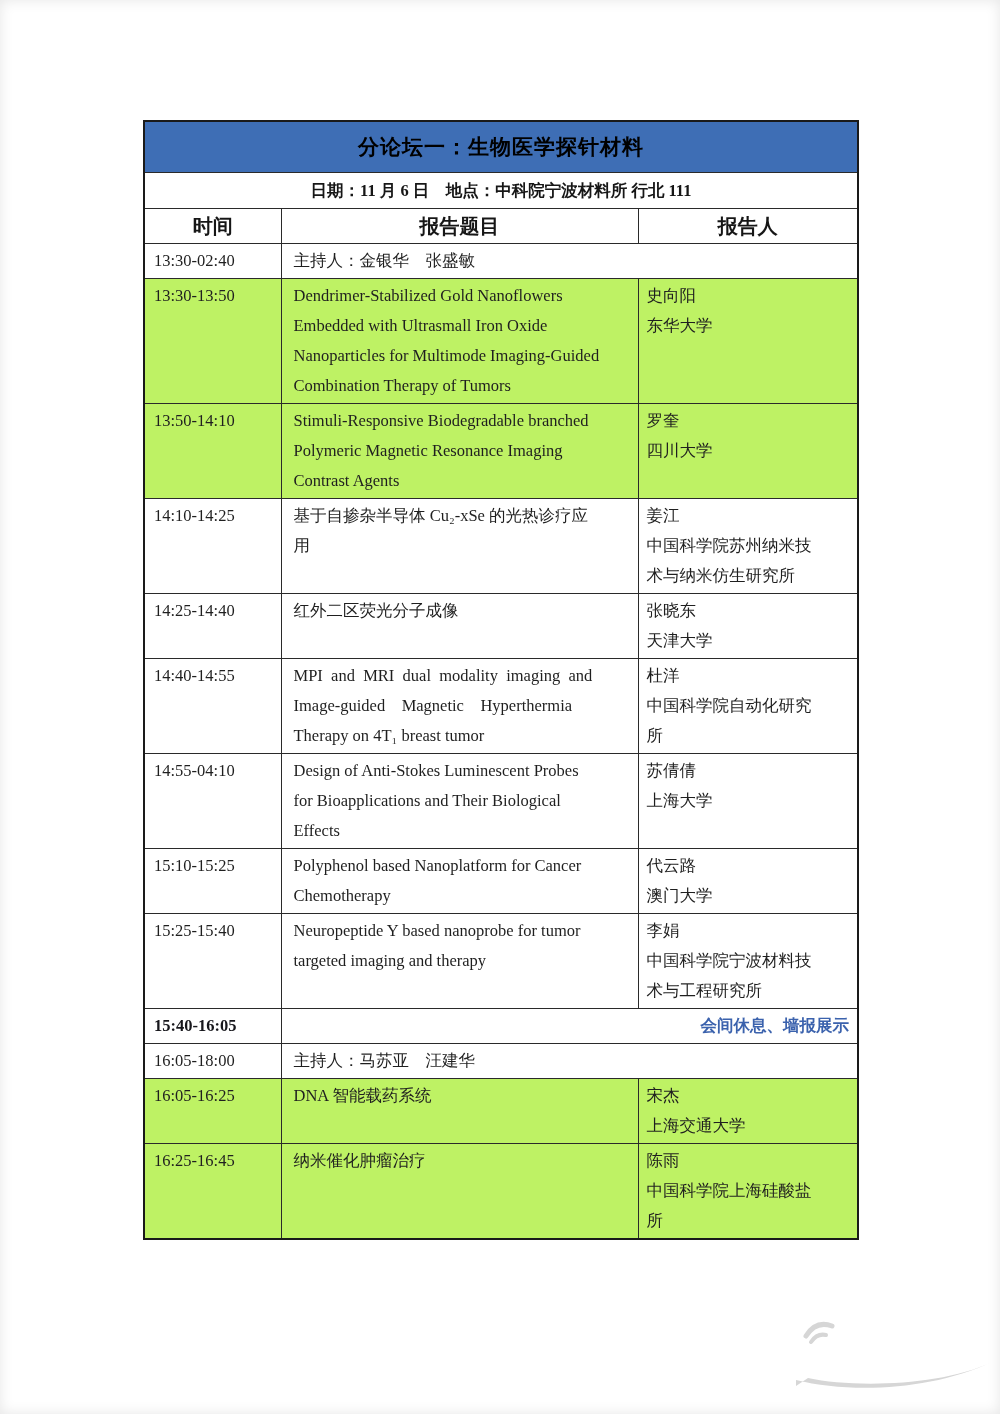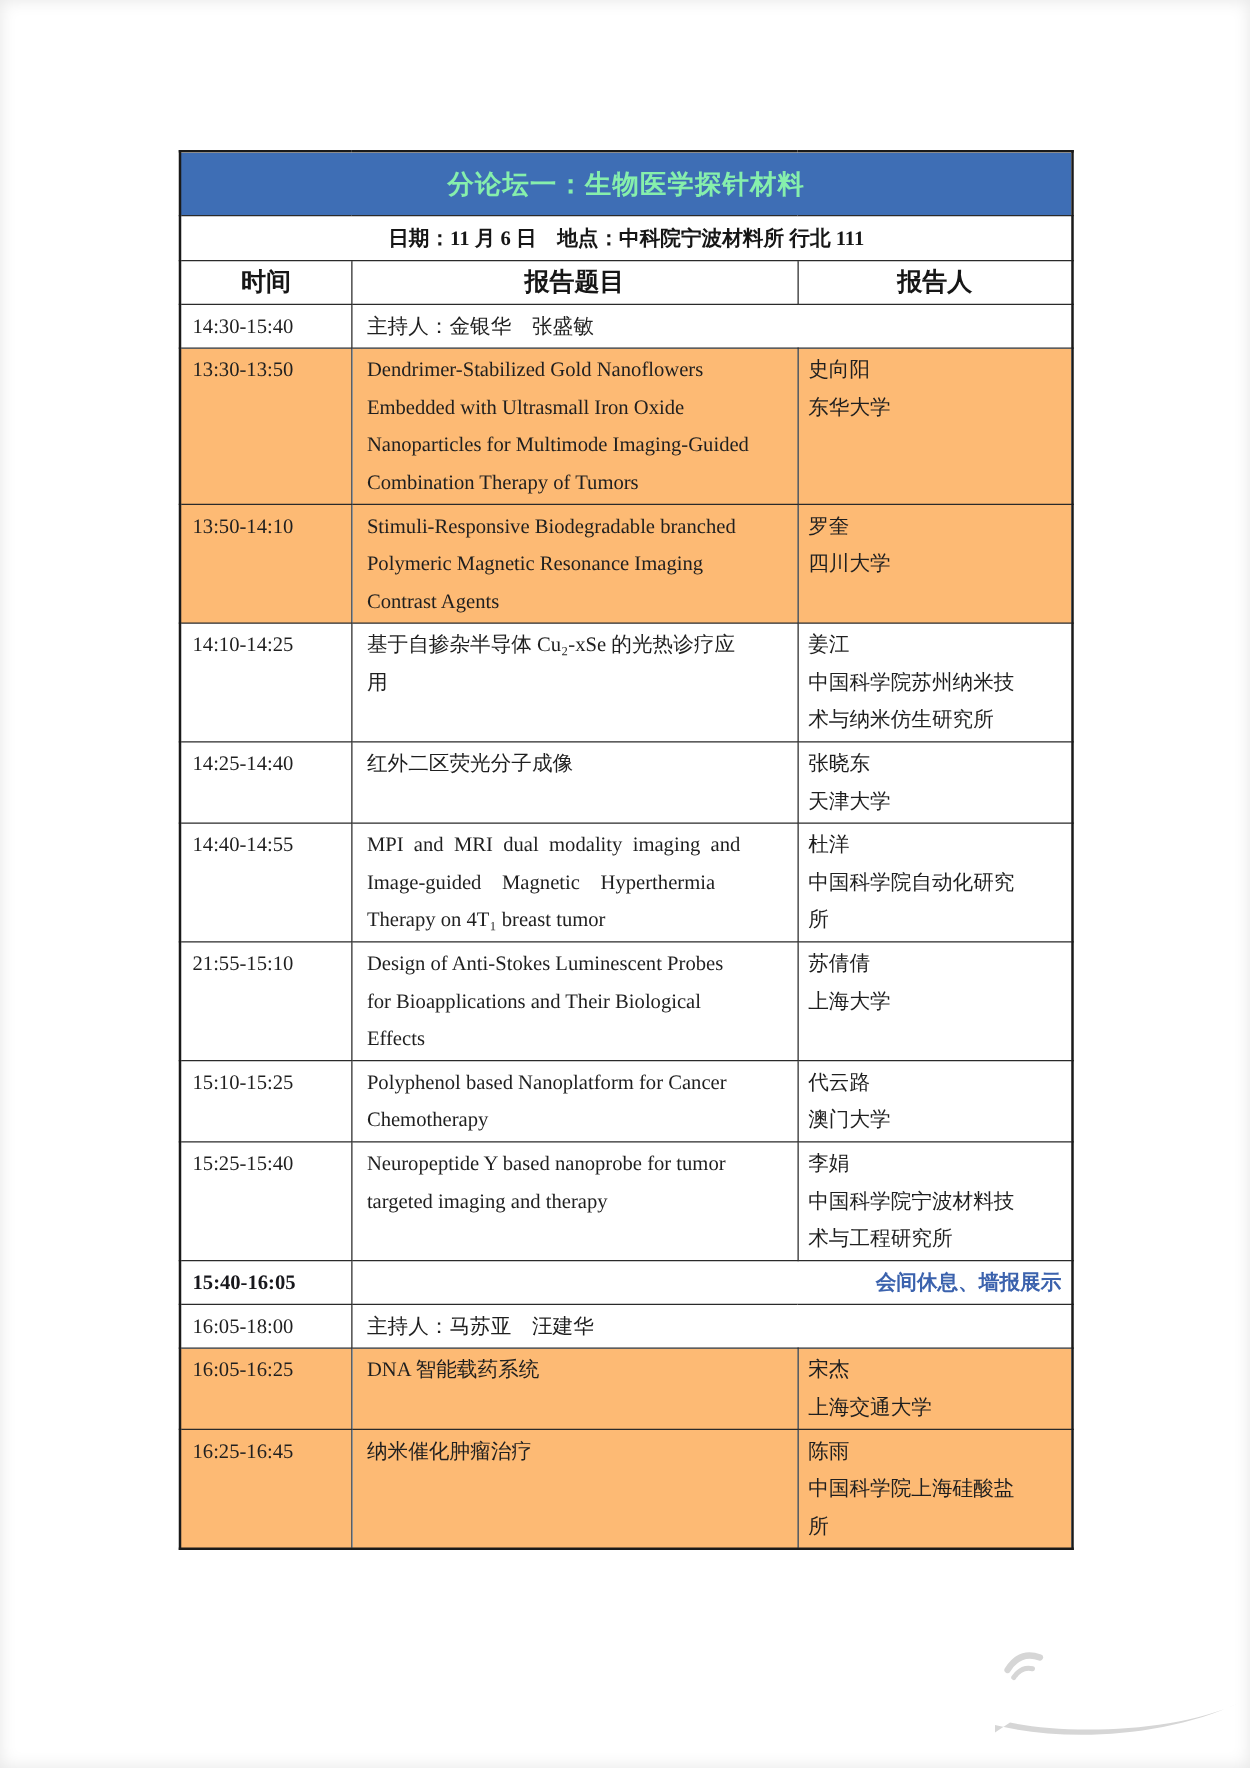--- a/index.html
+++ b/index.html
@@ -13,32 +13,32 @@
     border-collapse:collapse;table-layout:fixed;
     border:2px solid #1a1a1a;
   }
   col.c-time{width:137px;} col.c-title{width:357px;} col.c-speaker{width:220px;}
   td{
     border:1px solid #2a2a2a;vertical-align:top;
     padding:2px 8px;font-size:16.5px;line-height:30px;
     overflow:hidden;
   }
   tr.title-row td{
-    background:#3e6eb5;color:#86efac;text-align:center;font-weight:bold;
+    background:#3e6eb5;color:#000000;text-align:center;font-weight:bold;
     font-size:21px;height:50px;line-height:50px;padding:0 4px;letter-spacing:1px;
   }
   tr.date-row td{text-align:center;font-weight:bold;font-size:16.5px;line-height:31px;color:#161616;}
   tr.head-row td{text-align:center;font-weight:bold;font-size:20px;line-height:30px;color:#161616;}
   td.time-cell{padding-left:9px;white-space:nowrap;}
   td.bold-time{font-weight:bold;color:#17171c;}
   td.talk-title-cell{padding-left:12px;padding-right:10px;white-space:pre-wrap;}
   td.speaker-cell{white-space:pre-wrap;}
   td.chair-cell{padding-left:12px;}
   td.break-cell{text-align:right;font-weight:bold;color:#3b62ad;}
-  tr.shaded td{background:#fdba74;}
+  tr.shaded td{background:#bef264;}
   .watermark{position:absolute;left:792px;top:1316px;width:205px;height:84px;}
   .wm-text{
     position:absolute;left:10px;top:14px;
     font-family:"DejaVu Sans","Liberation Sans",sans-serif;font-weight:bold;
     font-size:40px;color:#d6d6d6;letter-spacing:-1px;
   }
   .wm-svg{position:absolute;left:0;top:0;}
 </style>
 </head>
 <body>
@@ -57,21 +57,21 @@
       </tr>
       <tr class="date-row">
         <td colspan="3">日期：11 月 6 日　地点：中科院宁波材料所 行北 111</td>
       </tr>
       <tr class="head-row">
         <td>时间</td>
         <td>报告题目</td>
         <td>报告人</td>
       </tr>
     <tr>
-          <td class="time-cell">14:30-15:40</td>
+          <td class="time-cell">13:30-02:40</td>
           <td colspan="2" class="chair-cell">主持人：金银华　张盛敏</td>
         </tr>
         <tr class="shaded">
           <td class="time-cell">13:30-13:50</td>
           <td class="talk-title-cell">Dendrimer-Stabilized Gold Nanoflowers
 Embedded with Ultrasmall Iron Oxide
 Nanoparticles for Multimode Imaging-Guided
 Combination Therapy of Tumors</td>
           <td class="speaker-cell">史向阳
 东华大学</td>
@@ -101,21 +101,21 @@
         <tr>
           <td class="time-cell">14:40-14:55</td>
           <td class="talk-title-cell">MPI  and  MRI  dual  modality  imaging  and
 Image-guided    Magnetic    Hyperthermia
 Therapy on 4T₁ breast tumor</td>
           <td class="speaker-cell">杜洋
 中国科学院自动化研究
 所</td>
         </tr>
         <tr>
-          <td class="time-cell">21:55-15:10</td>
+          <td class="time-cell">14:55-04:10</td>
           <td class="talk-title-cell">Design of Anti-Stokes Luminescent Probes
 for Bioapplications and Their Biological
 Effects</td>
           <td class="speaker-cell">苏倩倩
 上海大学</td>
         </tr>
         <tr>
           <td class="time-cell">15:10-15:25</td>
           <td class="talk-title-cell">Polyphenol based Nanoplatform for Cancer
 Chemotherapy</td>

